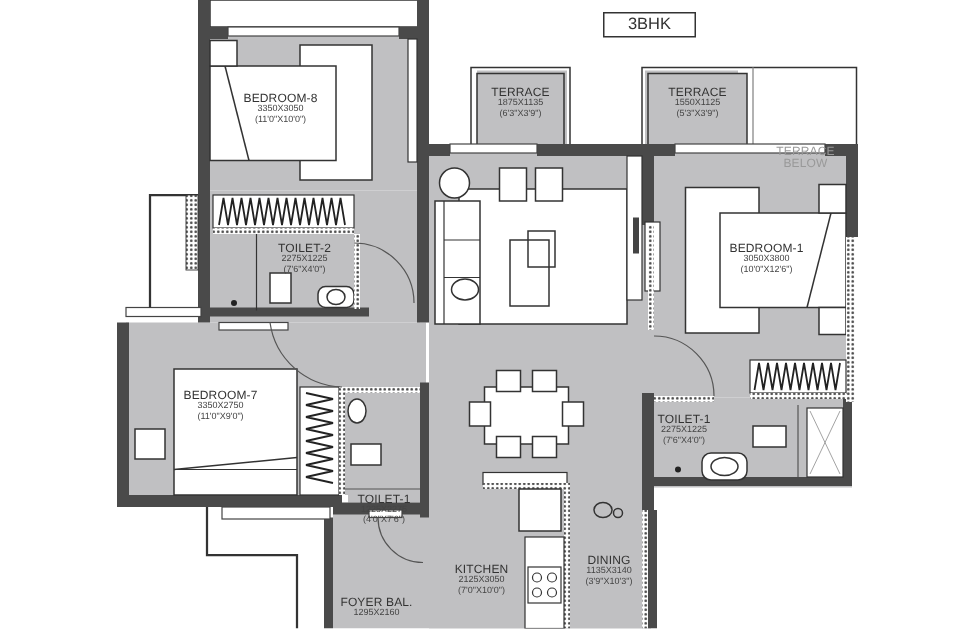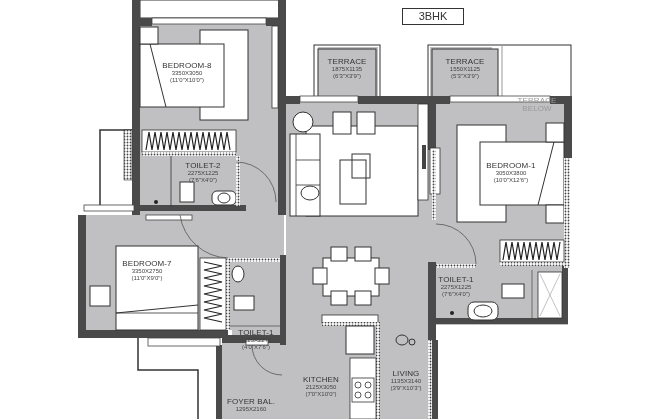--- a/index.html
+++ b/index.html
@@ -254,21 +254,21 @@
     <span class="nm">TOILET-1</span>
     <span class="dm">1225X2275</span>
     <span class="dm">(4'0"X7'6")</span>
   </div>
   <div class="lbl" style="left:321px; top:376px;">
     <span class="nm">KITCHEN</span>
     <span class="dm">2125X3050</span>
     <span class="dm">(7'0"X10'0")</span>
   </div>
   <div class="lbl" style="left:406px; top:370px;">
-    <span class="nm">LIVING</span>
+    <span class="nm">DINING</span>
     <span class="dm">1135X3140</span>
     <span class="dm">(3'9"X10'3")</span>
   </div>
   <div class="lbl" style="left:251px; top:398px;">
     <span class="nm">FOYER BAL.</span>
     <span class="dm">1295X2160</span>
   </div>
 </div>
 
 </body></html>

